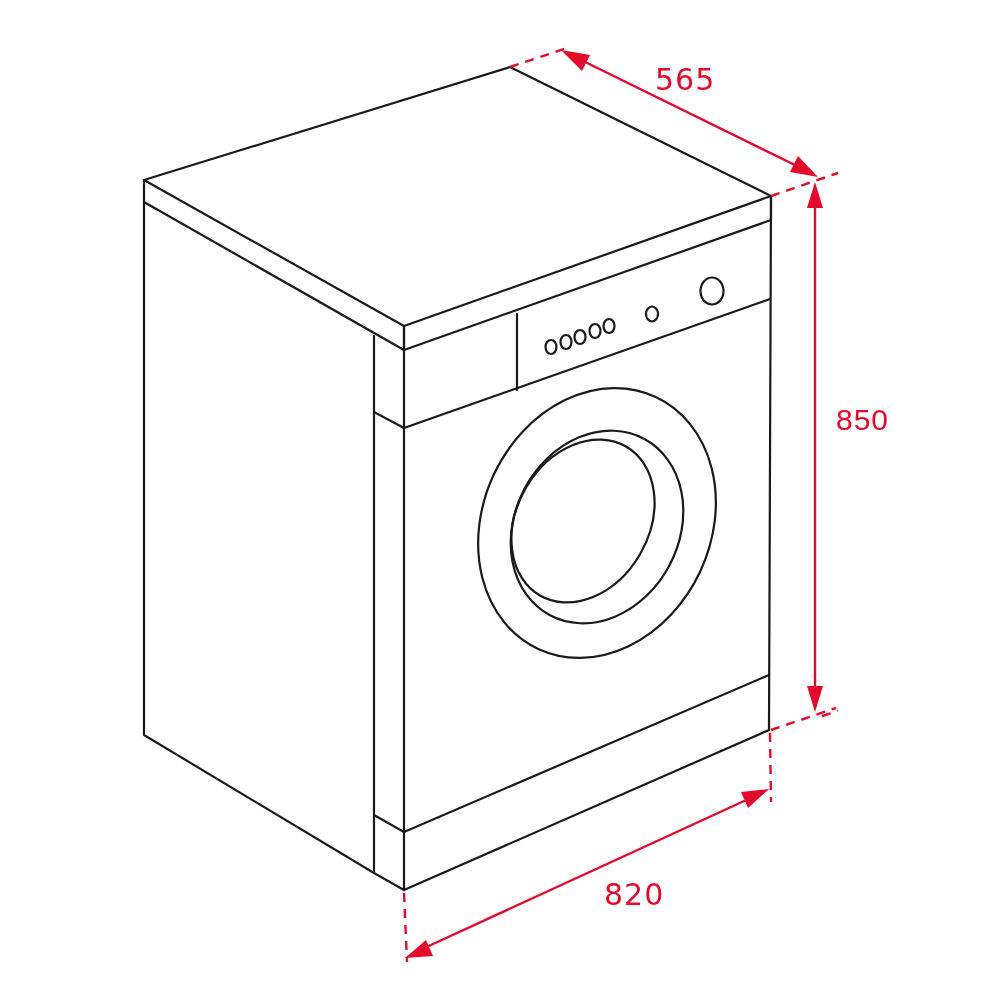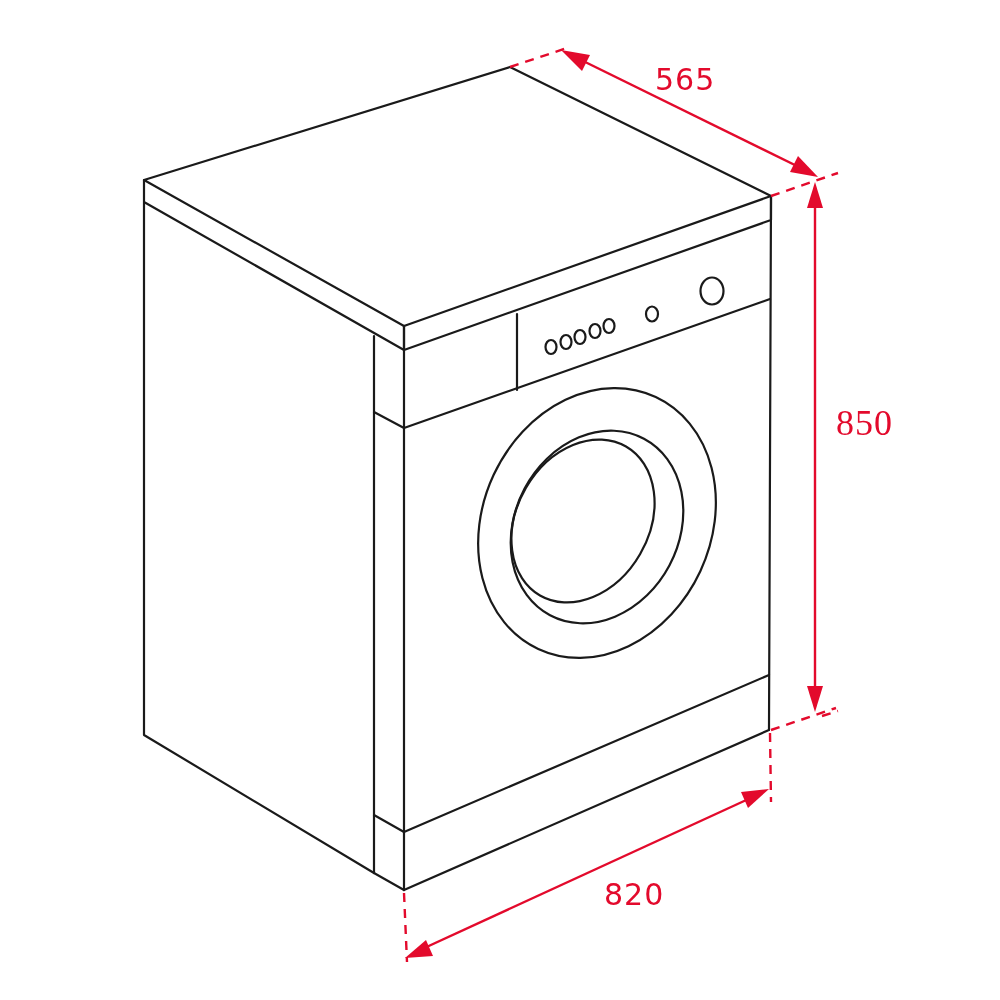--- a/index.html
+++ b/index.html
@@ -45,22 +45,22 @@
     }
     .dim-label {
       position: absolute;
       color: #e30a2c;
       font-family: "DejaVu Sans", sans-serif;
       font-size: 30px;
       letter-spacing: 1px;
       line-height: 1;
     }
     .dim-label.mono {
-      font-family: Liberation Serif, serif;
-      font-size: 36px;
+      font-family: Liberation Sans, sans-serif;
+      font-size: 30px;
     }
   </style>
 </head>
 <body>
 
 <div class="canvas">
   <svg class="drawing" viewBox="0 0 1000 1000" xmlns="http://www.w3.org/2000/svg">
 
     <g>
 

